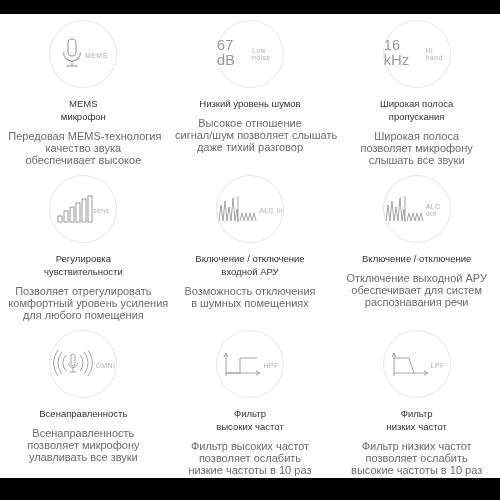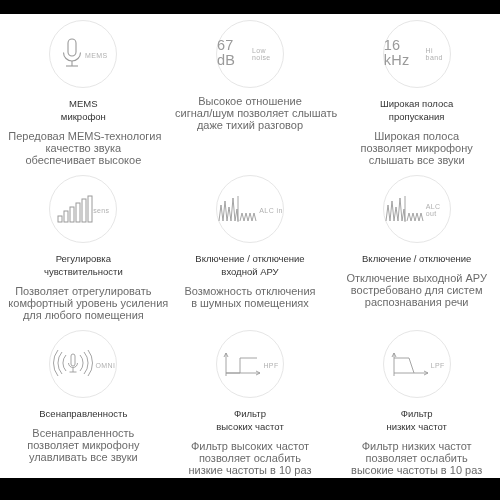--- a/index.html
+++ b/index.html
@@ -123,20 +123,23 @@
         <div>качество звука</div>
         <div>обеспечивает высокое</div>
       </div>
     </div>
 
     <div class="cell">
       <div class="badge">
         <span class="badge-big">67 dB</span>
         <span class="badge-sub">Low noise</span>
       </div>
+      <div class="title">
+        <div>Низкий уровень шумов</div>
+      </div>
       <div class="desc">
         <div>Высокое отношение</div>
         <div>сигнал/шум позволяет слышать</div>
         <div>даже тихий разговор</div>
       </div>
     </div>
 
     <div class="cell">
       <div class="badge">
         <span class="badge-big">16 kHz</span>
@@ -208,21 +211,21 @@
             <path d="M23 26 L25 18 L27 26 L29 18 L31 26 L33 18 L35 26 L37 18 L39 26" fill="none" stroke="#9a9a9a" stroke-width="0.9" stroke-linejoin="round"></path>
           </svg>
         </span>
         <span class="badge-sub tight">ALC out</span>
       </div>
       <div class="title">
         <div>Включение / отключение</div>
       </div>
       <div class="desc">
         <div>Отключение выходной АРУ</div>
-        <div>востребовано для систем</div>
+        <div>обеспечивает для систем</div>
         <div>распознавания речи</div>
       </div>
     </div>
 
     <div class="cell">
       <div class="badge">
         <span>
           <svg width="44" height="30" viewBox="0 0 44 30">
             <rect x="20" y="5" width="4" height="12" rx="2" fill="none" stroke="#9a9a9a" stroke-width="0.9"></rect>
             <path d="M17.5 14a4.5 4.5 0 0 0 9 0" fill="none" stroke="#9a9a9a" stroke-width="0.9"></path>

